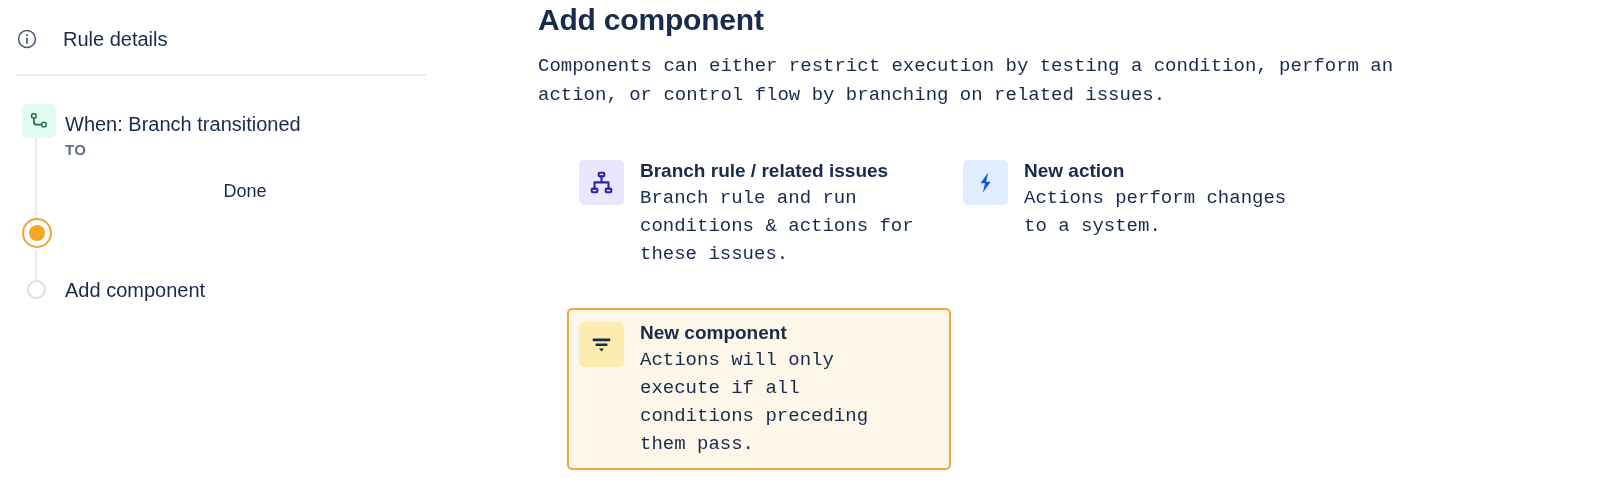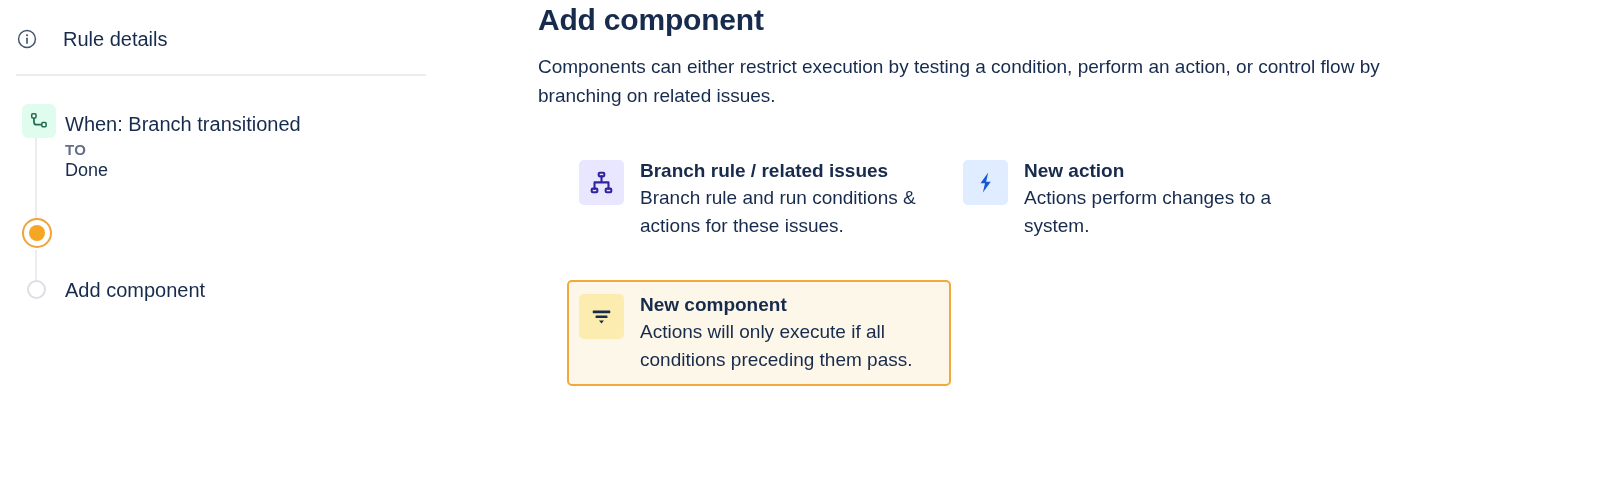--- a/index.html
+++ b/index.html
@@ -96,24 +96,25 @@
   }
   .trigger-sub-label {
     margin-top: 4px;
     font-size: 15px;
     line-height: 16px;
     font-weight: bold;
     letter-spacing: 0.4px;
     color: #626f86;
   }
   .trigger-sub-value {
-    margin-top: 0;
+    margin-top: 21px;
     font-size: 18px;
     line-height: 24px;
     color: #172b4d;
+    text-align: center;
   }
 
   
   .orange-dot {
     position: absolute;
     left: 22px;
     top: 218px;
     width: 30px;
     height: 30px;
     border-radius: 50%;
@@ -176,20 +177,21 @@
     white-space: nowrap;
   }
   .panel-desc {
     position: absolute;
     left: 0;
     top: 52px;
     width: 930px;
     font-size: 19px;
     line-height: 29px;
     color: #172b4d;
+    font-family: Liberation Mono, monospace;
   }
 
   
   .options-grid {
     position: absolute;
     left: 29px;
     top: 146px;
     width: 1000px;
   }
   .option-row {
@@ -233,20 +235,21 @@
     font-size: 19px;
     line-height: 26px;
     font-weight: bold;
     color: #172b4d;
     white-space: nowrap;
   }
   .option-desc {
     font-size: 19px;
     line-height: 28px;
     color: #172b4d;
+    font-family: Liberation Mono, monospace;
   }
   .option-text.w-branch { width: 290px; }
   .option-text.w-action { width: 286px; }
   .option-text.w-condition { width: 278px; }
   .option-card.col-2 { margin-left: 0px; }
   .second-row { margin-top: 28px; }
 </style>
 </head>
 <body>
 

